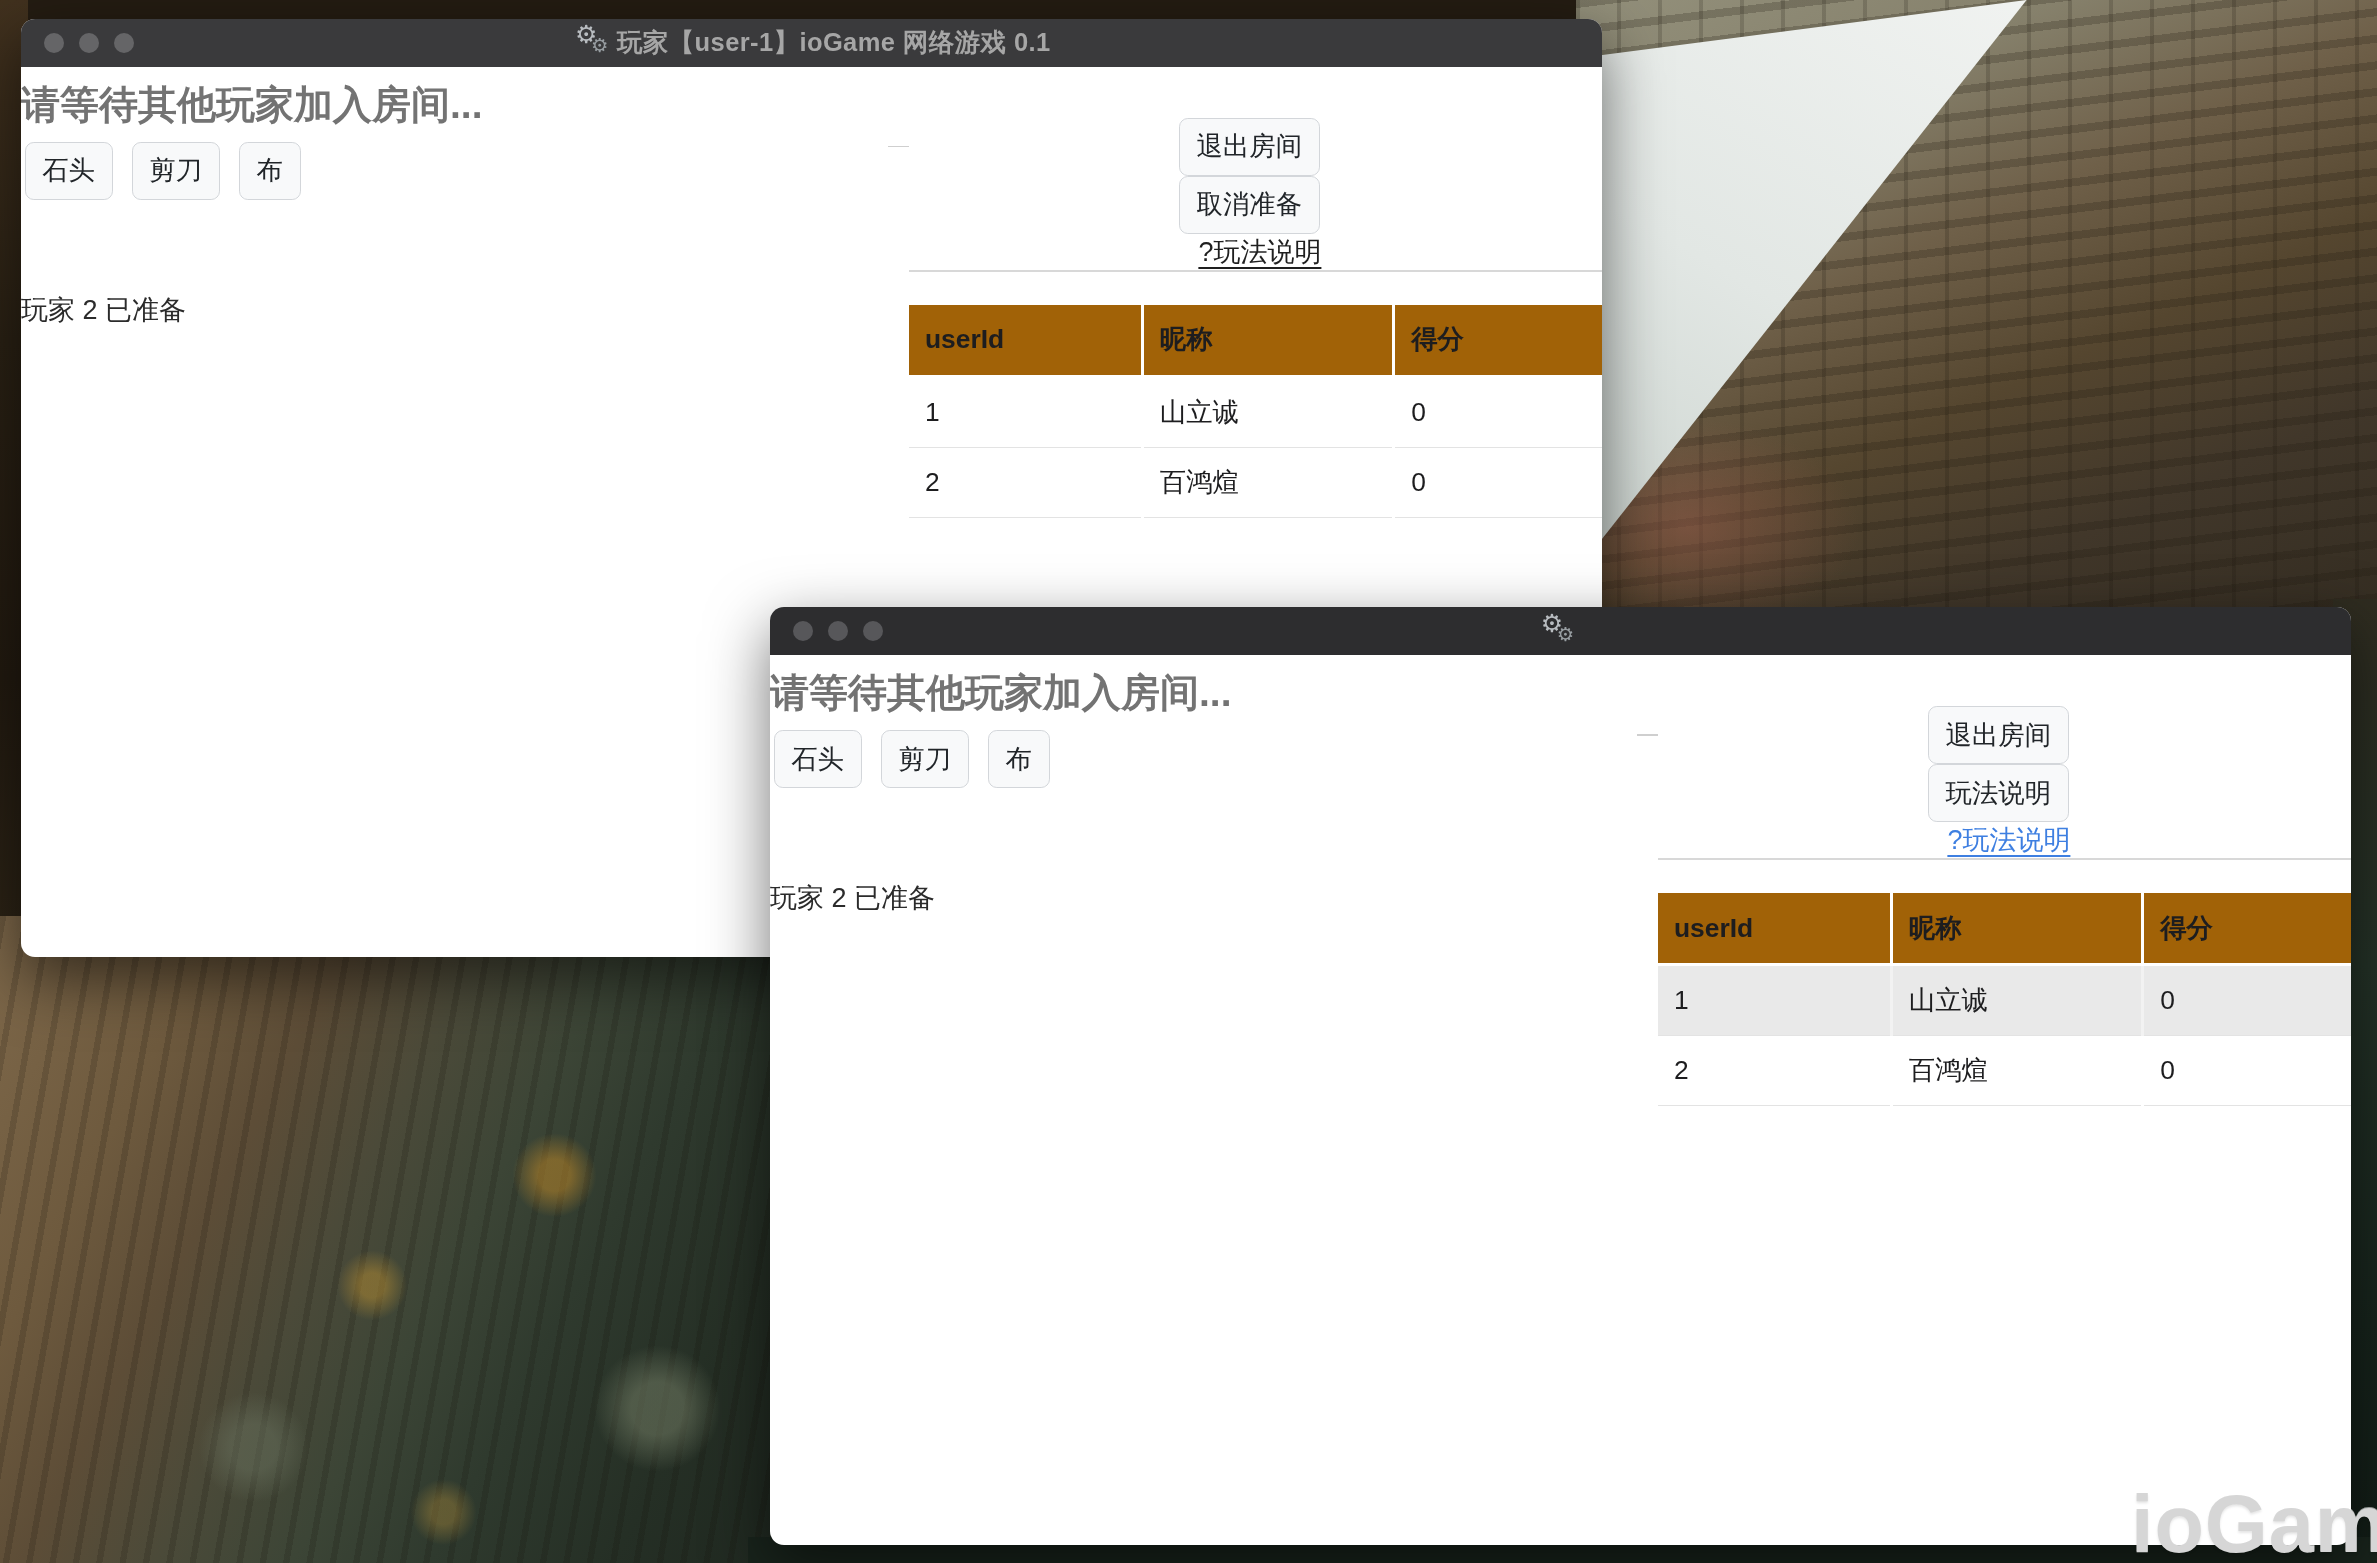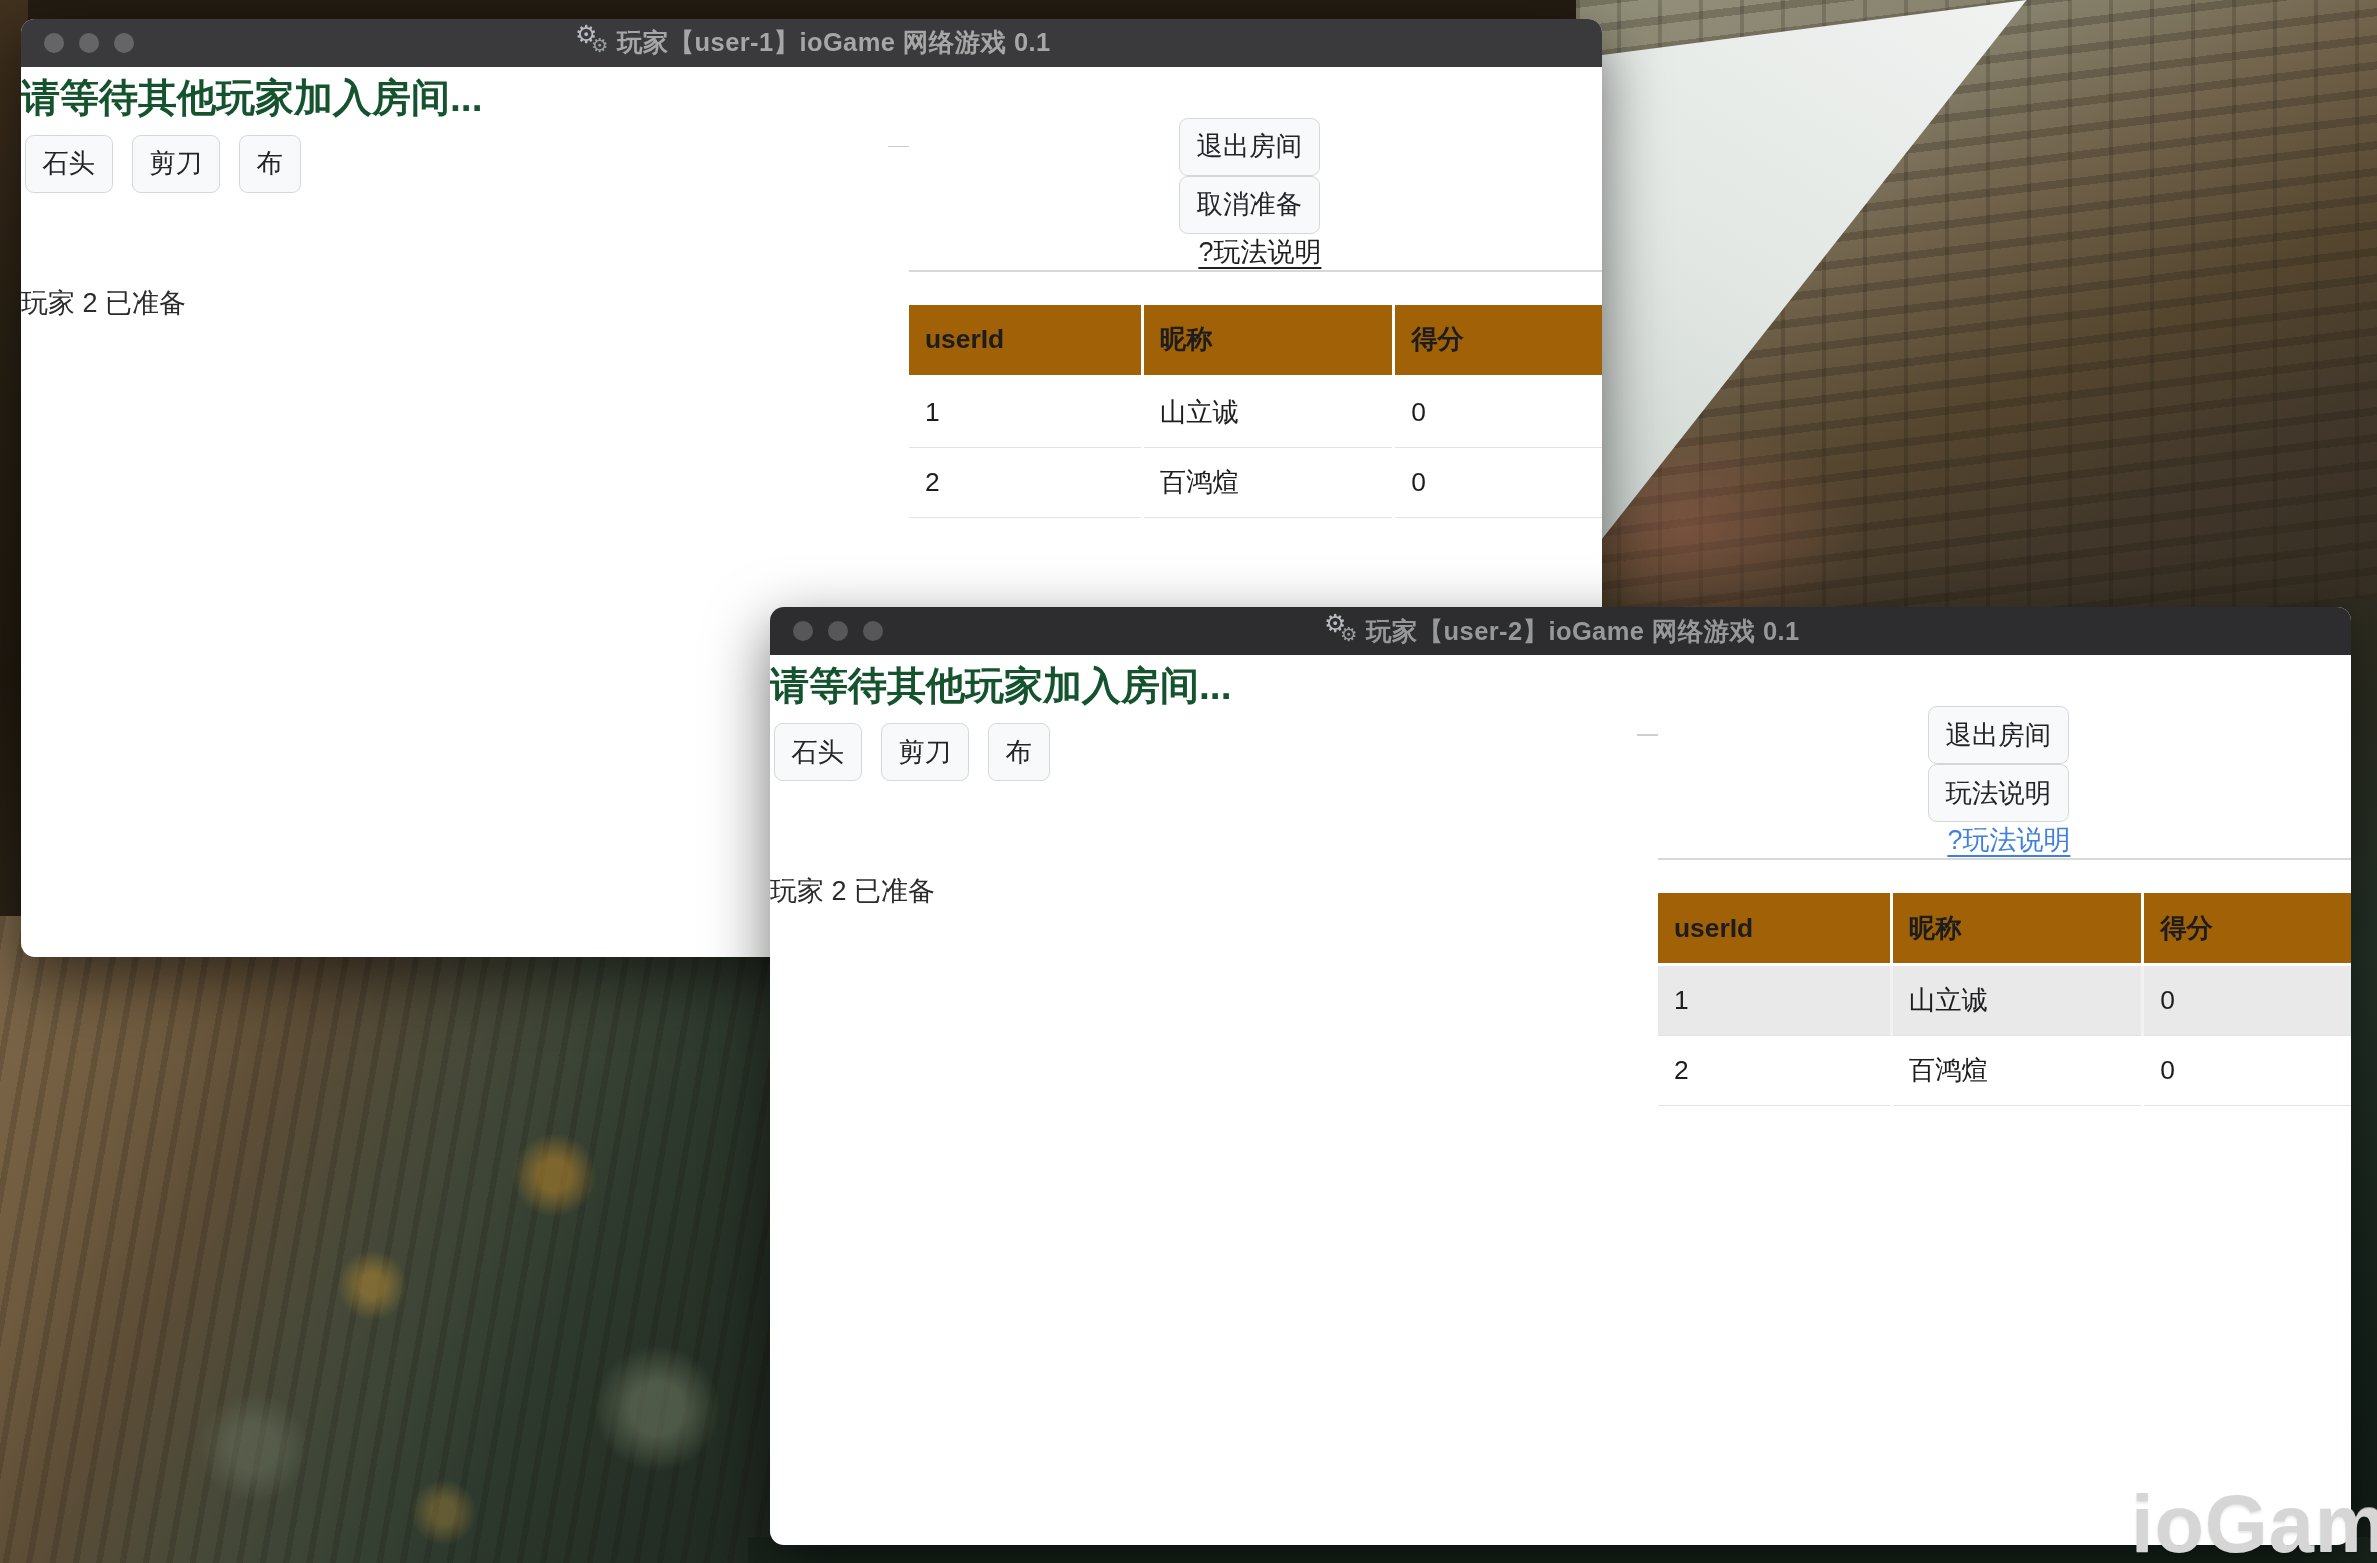--- a/index.html
+++ b/index.html
@@ -49,21 +49,21 @@
   .traffic{position:absolute;left:23px;top:0;height:48px;display:flex;align-items:center;gap:15px;}
   .dot{width:20px;height:20px;border-radius:50%;background:#656567;}
   .win2 .dot{background:#57575a;}
   .app-icon{position:relative;width:41px;height:41px;margin-right:3.5px;flex:0 0 auto;}
   .app-icon .gear1{position:absolute;left:2.6px;top:-1.8px;font-size:25px;color:#b8bcc0;}
   .app-icon .gear2{position:absolute;left:18.5px;top:12.3px;font-size:19.4px;color:#989ea2;}
   .titlebar-inner{display:flex;align-items:center;}
 
   .content{position:absolute;left:0;top:48px;right:0;bottom:0;}
   .left-col{position:absolute;left:0;top:0;width:888px;}
-  .heading{margin:7px 0 0 0;font-size:39px;line-height:1.25;font-weight:700;color:#14532d;}
+  .heading{margin:14px 0 0 0;font-size:39px;line-height:1.25;font-weight:700;color:#737373;}
   .choices{margin:12.3px 0 0 3.5px;display:flex;}
   .btn{height:58px;padding:0 16.7px;font-size:26.4px;color:#212529;background:#f8f9fa;
     border:1.8px solid #d3d6da;border-radius:8.8px;display:inline-flex;align-items:center;
     justify-content:center;font-family:inherit;cursor:pointer;box-sizing:border-box;}
   .choices .btn{margin-right:19px;}
   .status{margin:92px 0 0 0;font-size:27px;color:#2b2b2b;}
 
   .right-col{position:absolute;left:888px;top:0;right:0;bottom:0;}
   .toolbar{position:relative;margin-top:51px;display:flex;align-items:center;padding-left:7px;flex-direction:column;}
   .toolbar .btn{margin-right:19.4px;}
@@ -172,21 +172,20 @@
     <div class="traffic">
       <span class="dot"></span>
       <span class="dot"></span>
       <span class="dot"></span>
     </div>
     <div class="titlebar-inner">
       <span class="app-icon">
         <span class="gear1">⚙</span>
         <span class="gear2">⚙</span>
       </span>
-      <span class="title-text">玩家【user-2】ioGame 网络游戏 0.1</span>
     </div>
   </div>
   <div class="content">
     <div class="left-col">
       <h2 class="heading">请等待其他玩家加入房间...</h2>
       <div class="choices">
         <button class="btn">石头</button>
         <button class="btn">剪刀</button>
         <button class="btn">布</button>
       </div>

